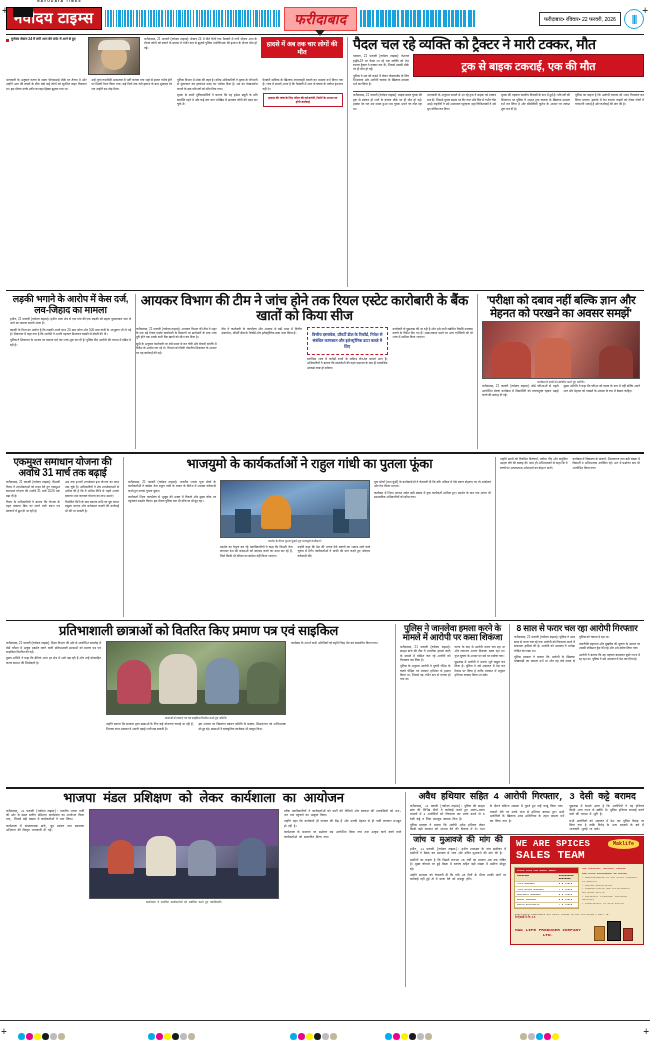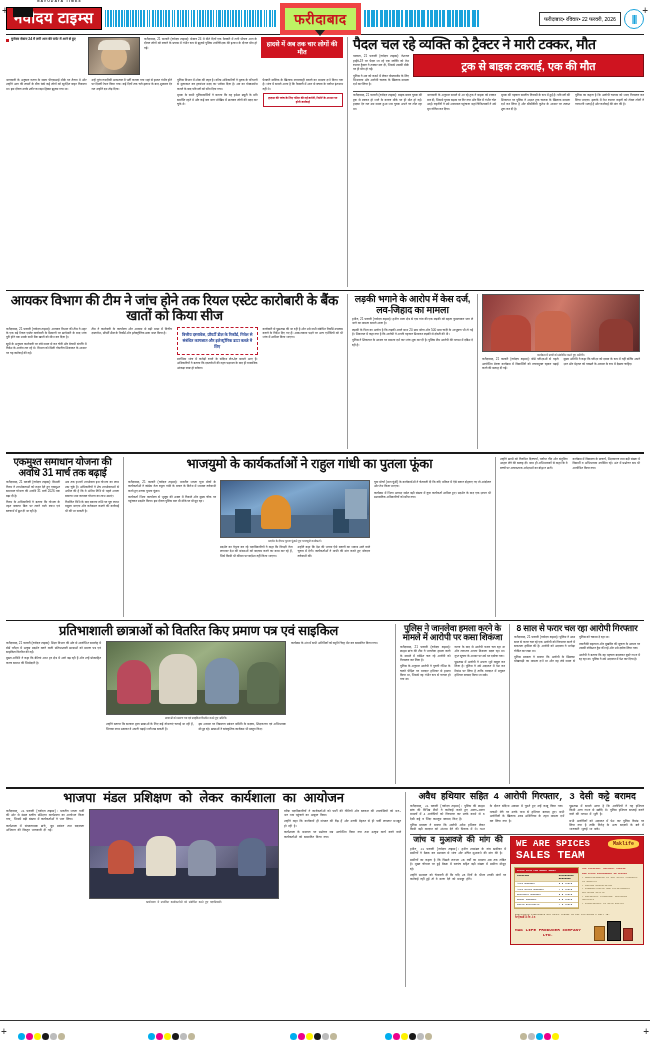--- a/index.html
+++ b/index.html
@@ -14,21 +14,21 @@
 
   
   .masthead { height:32px; display:flex; align-items:center; gap:3px; padding-top:5px; position:relative; }
   .logo-box { background:#c8161d; color:#fff; font-weight:bold; font-size:15px;
     padding:2px 7px 3px 7px; border:1.5px solid #000; letter-spacing:0.5px; line-height:1.1;
     position:relative; white-space:nowrap; }
   .logo-tag { position:absolute; top:-8px; left:30px; font-size:3.5px; color:#333; letter-spacing:1px; }
   .logo-corner { position:absolute; left:6px; top:0px; width:20px; height:9px; background:#111; }
   .barcode { flex:1; height:17px; overflow:hidden; display:flex; align-items:center; }
   .barcode i { display:block; height:17px; background:#19a3dc; margin-right:1.2px; }
-  .city-badge { border:5px solid #ef4444; background:#bef264; padding:1px 9px 2px; position:relative; }
+  .city-badge { border:1px solid #ef4444; background:#fca5a5; padding:1px 9px 2px; position:relative;font-style:italic; }
   .city-badge span { color:#c8161d; font-weight:bold; font-size:14px; letter-spacing:0.5px; }
   .city-badge:after { content:""; position:absolute; left:50%; bottom:-6px; margin-left:-5px;
      border-left:5px solid transparent; border-right:5px solid transparent; border-top:6px solid #222; }
   .dateline { border:1px solid #333; font-size:5.2px; padding:2px 4px; white-space:nowrap; background:#fff; }
   .rosette { width:20px; height:20px; border-radius:50%; border:1.5px solid #19a3dc;
      display:flex; align-items:center; justify-content:center; position:relative; }
   .rosette b { font-size:9px; color:#19a3dc; letter-spacing:-1px; }
 
   .rule-hair { height:1px; background:#222; margin:2px 0; }
 
@@ -284,20 +284,29 @@
             <p>पुलिस का कहना है कि आरोपी चालक को जल्द गिरफ्तार कर लिया जाएगा। इलाके में तेज रफ्तार वाहनों को लेकर लोगों ने नाराजगी जताई है और कार्रवाई की मांग की है।</p>
           </div>
       </div>
     </div>
   </div>
 
   <div class="sec-rule"></div>
 
   <div class="flexrow" style="height:155px;">
 
+    <div style="width:130px;padding:0 4px;" class="col-sep">
+      <div class="hl h-sm" style="text-align:center;margin-bottom:2px;">लड़की भगाने के आरोप में केस दर्ज, लव-जिहाद का मामला</div>
+      <div class="body-txt" id="ljBody">
+          <p>हथीन, 21 फरवरी (नवोदय टाइम्स): हथीन थाना क्षेत्र से एक गांव की एक लड़की को बहला फुसलाकर भगा ले जाने का मामला सामने आया है।</p>
+          <p>लड़की के पिता का आरोप है कि लड़की अपने साथ 20 ग्राम सोना और 500 ग्राम चांदी के आभूषण भी ले गई है। शिकायत में कहा गया है कि आरोपी ने अपनी पहचान छिपाकर लड़की से दोस्ती की थी।</p>
+          <p>पुलिस ने शिकायत के आधार पर मामला दर्ज कर जांच शुरू कर दी है। पुलिस टीम आरोपी की तलाश में दबिश दे रही है।</p>
+        </div>
+    </div>
+
     <div style="width:342px;padding-right:4px;" class="col-sep">
       <div class="hl h-lg" style="text-align:center;margin-bottom:3px;font-size:13.5px;">आयकर विभाग की टीम ने जांच होने तक रियल एस्टेट कारोबारी के बैंक खातों को किया सीज</div>
       <div class="flexrow" style="gap:5px;">
         <div style="flex:1;" class="body-txt" id="taxC1">
             <p>फरीदाबाद, 21 फरवरी (नवोदय टाइम्स): आयकर विभाग की टीम ने शहर के एक बड़े रियल एस्टेट कारोबारी के ठिकानों पर छापेमारी के बाद जांच पूरी होने तक उसके सभी बैंक खातों को सीज कर दिया है।</p>
             <p>सूत्रों के अनुसार कारोबारी पर लंबे समय से कर चोरी और बेनामी संपत्ति में निवेश के आरोप लग रहे थे। विभाग को मिली गोपनीय शिकायत के आधार पर यह कार्रवाई की गई।</p>
           </div>
         <div style="flex:1;">
           <div class="body-txt" id="taxC2">
               <p>टीम ने कारोबारी के कार्यालय और आवास से बड़ी मात्रा में वित्तीय दस्तावेज, प्रॉपर्टी डील के रिकॉर्ड और इलेक्ट्रॉनिक डाटा जब्त किया है।</p>
@@ -308,30 +317,22 @@
           <div class="body-txt" id="taxC3" style="margin-top:2px;">
               <p>प्रारंभिक जांच में करोड़ों रुपये के संदिग्ध लेन-देन सामने आए हैं। अधिकारियों ने बताया कि दस्तावेजों की गहन पड़ताल के बाद ही वास्तविक आंकड़ा स्पष्ट हो सकेगा।</p>
             </div>
         </div>
         <div style="flex:1;" class="body-txt" id="taxC4">
             <p>कारोबारी से पूछताछ की जा रही है और उसे सभी संबंधित रिकॉर्ड उपलब्ध कराने के निर्देश दिए गए हैं। आवश्यकता पड़ने पर अन्य एजेंसियों को भी जांच में शामिल किया जाएगा।</p>
           </div>
       </div>
     </div>
 
-    <div style="width:130px;padding:0 4px;" class="col-sep">
-      <div class="hl h-sm" style="text-align:center;margin-bottom:2px;">लड़की भगाने के आरोप में केस दर्ज, लव-जिहाद का मामला</div>
-      <div class="body-txt" id="ljBody">
-          <p>हथीन, 21 फरवरी (नवोदय टाइम्स): हथीन थाना क्षेत्र से एक गांव की एक लड़की को बहला फुसलाकर भगा ले जाने का मामला सामने आया है।</p>
-          <p>लड़की के पिता का आरोप है कि लड़की अपने साथ 20 ग्राम सोना और 500 ग्राम चांदी के आभूषण भी ले गई है। शिकायत में कहा गया है कि आरोपी ने अपनी पहचान छिपाकर लड़की से दोस्ती की थी।</p>
-          <p>पुलिस ने शिकायत के आधार पर मामला दर्ज कर जांच शुरू कर दी है। पुलिस टीम आरोपी की तलाश में दबिश दे रही है।</p>
-        </div>
-    </div>
-
     <div style="width:162px;padding-left:4px;">
+      <div class="hl h-md" style="text-align:center;margin-bottom:2px;">'परीक्षा को दबाव नहीं बल्कि ज्ञान और मेहनत को परखने का अवसर समझें'</div>
       <div class="photo ph-f" style="height:58px;border:0.5px solid #555;">
         <div style="position:absolute;left:8px;bottom:0;width:40px;height:36px;background:#b5483a;border-radius:14px 14px 0 0;"></div>
         <div style="position:absolute;left:52px;bottom:0;width:36px;height:40px;background:#c9684f;border-radius:12px 12px 0 0;"></div>
         <div style="position:absolute;right:6px;bottom:0;width:34px;height:32px;background:#8e3b33;border-radius:12px 12px 0 0;"></div>
       </div>
       <div class="cap">कार्यक्रम में छात्रों को संबोधित करते हुए अतिथि।</div>
       <div class="body-txt" id="examBody" style="column-count:2;column-gap:5px;">
           <p>फरीदाबाद, 21 फरवरी (नवोदय टाइम्स): बोर्ड परीक्षाओं से पहले आयोजित प्रेरणा कार्यक्रम में विद्यार्थियों को तनावमुक्त रहकर पढ़ाई करने की सलाह दी गई।</p>
           <p>मुख्य अतिथि ने कहा कि परीक्षा को दबाव के रूप में नहीं बल्कि अपने ज्ञान और मेहनत को परखने के अवसर के रूप में देखना चाहिए।</p>
         </div>

